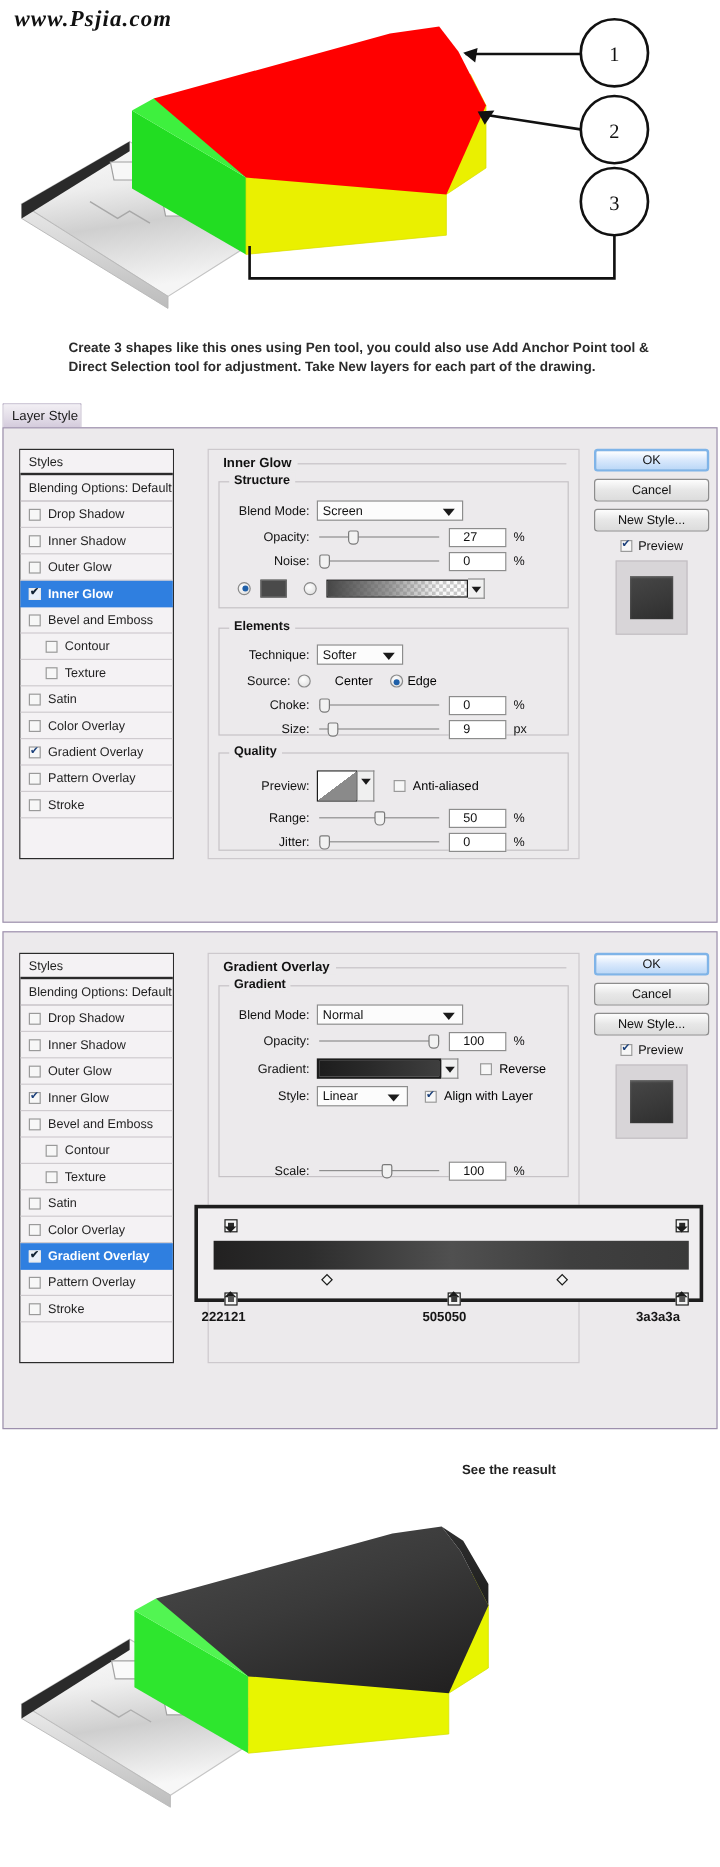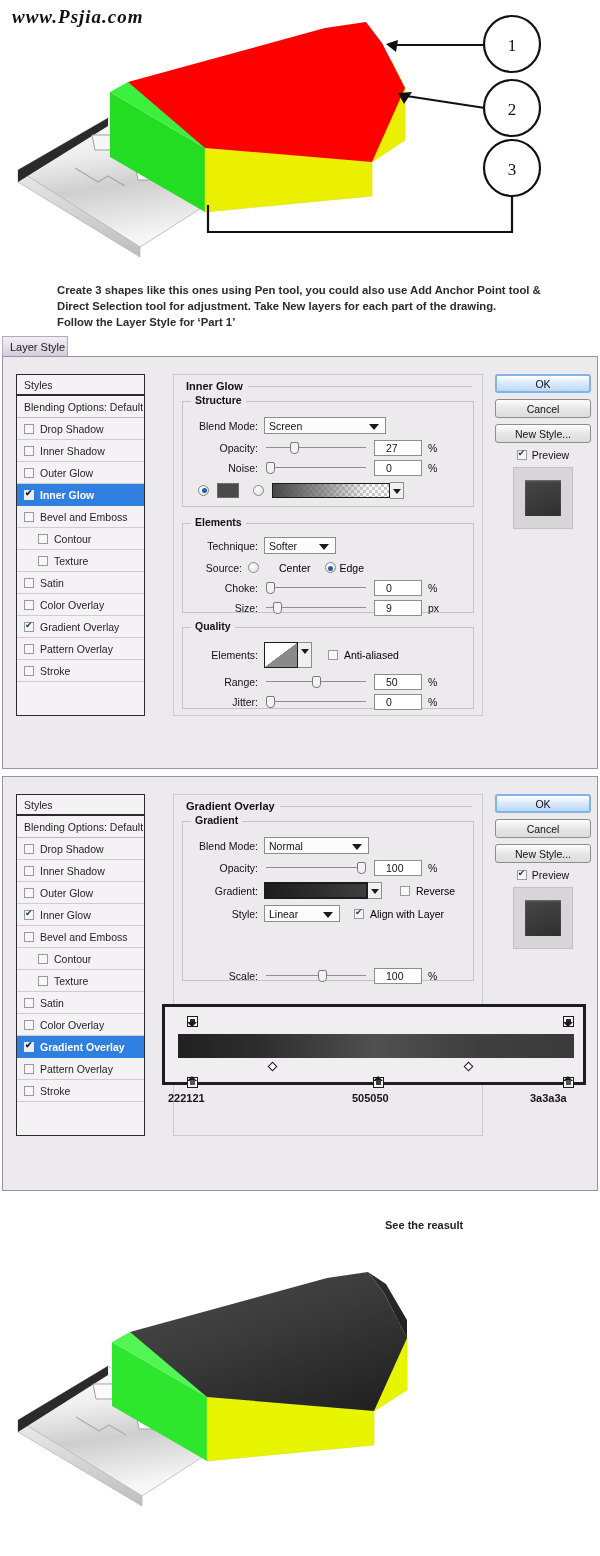--- a/index.html
+++ b/index.html
@@ -332,21 +332,20 @@
   </g>
   <g>
     <circle cx="512" cy="168" r="28" fill="#fff" stroke="#111" stroke-width="2.2"></circle>
     <text x="512" y="175" text-anchor="middle" font-family="Liberation Serif, serif" font-size="17" fill="#111">3</text>
   </g>
 </svg>
 
 <div class="instructions">
   <div>Create 3 shapes like this ones using Pen tool, you could also use Add Anchor Point tool &amp;</div>
   <div>Direct Selection tool for adjustment. Take New layers for each part of the drawing.</div>
-  <div>Follow the Layer Style for ‘Part 1’</div>
 </div>
 
 <div class="ls-tab">Layer Style</div>
 
 <div class="dialog dlg1">
 
   <div class="styles-panel">
     <div class="styles-header">Styles</div>
     <div class="style-row blending">
       <span>Blending Options: Default</span>
@@ -474,21 +473,21 @@
         <span class="knob" style="left:7px;"></span>
       </span>
       <span class="numbox" style="margin-left:8px;">9</span>
       <span class="unit">px</span>
     </div>
 
     <div class="grp" style="top:252px;height:82px;">
       <div class="grp-title">Quality</div>
     </div>
     <div class="row" style="left:22px; top:266px; height:28px;">
-      <span class="lbl" style="width:62px;">Elements:</span>
+      <span class="lbl" style="width:62px;">Preview:</span>
       <span style="display:flex;align-items:stretch;margin-left:6px;">
         <span class="contour-box"></span>
         <span class="mini-caret-box" style="height:26px;"></span>
       </span>
       <span class="chk" style="margin-left:16px;"></span>
       <span style="font-size:10.5px;">Anti-aliased</span>
     </div>
     <div class="row" style="left:22px; top:298px;">
       <span class="lbl" style="width:62px;">Range:</span>
       <span class="slider" style="width:100px; margin-left:8px;">
@@ -583,21 +582,21 @@
   <div class="opt-panel">
     <div class="panel-rule"></div>
     <div class="panel-title">Gradient Overlay</div>
 
     <div class="grp" style="top:26px;height:160px;">
       <div class="grp-title">Gradient</div>
     </div>
 
     <div class="row" style="left:18px; top:42px;">
       <span class="lbl" style="width:66px;">Blend Mode:</span>
-      <span class="combo" style="width:105px; margin-left:6px;">
+      <span class="combo" style="width:122px; margin-left:6px;">
         <span>Normal</span>
         <span class="caret"></span>
       </span>
     </div>
 
     <div class="row" style="left:18px; top:64px;">
       <span class="lbl" style="width:66px;">Opacity:</span>
       <span class="slider" style="width:100px; margin-left:8px;">
         <span class="track"></span>
         <span class="knob" style="left:91px;"></span>

